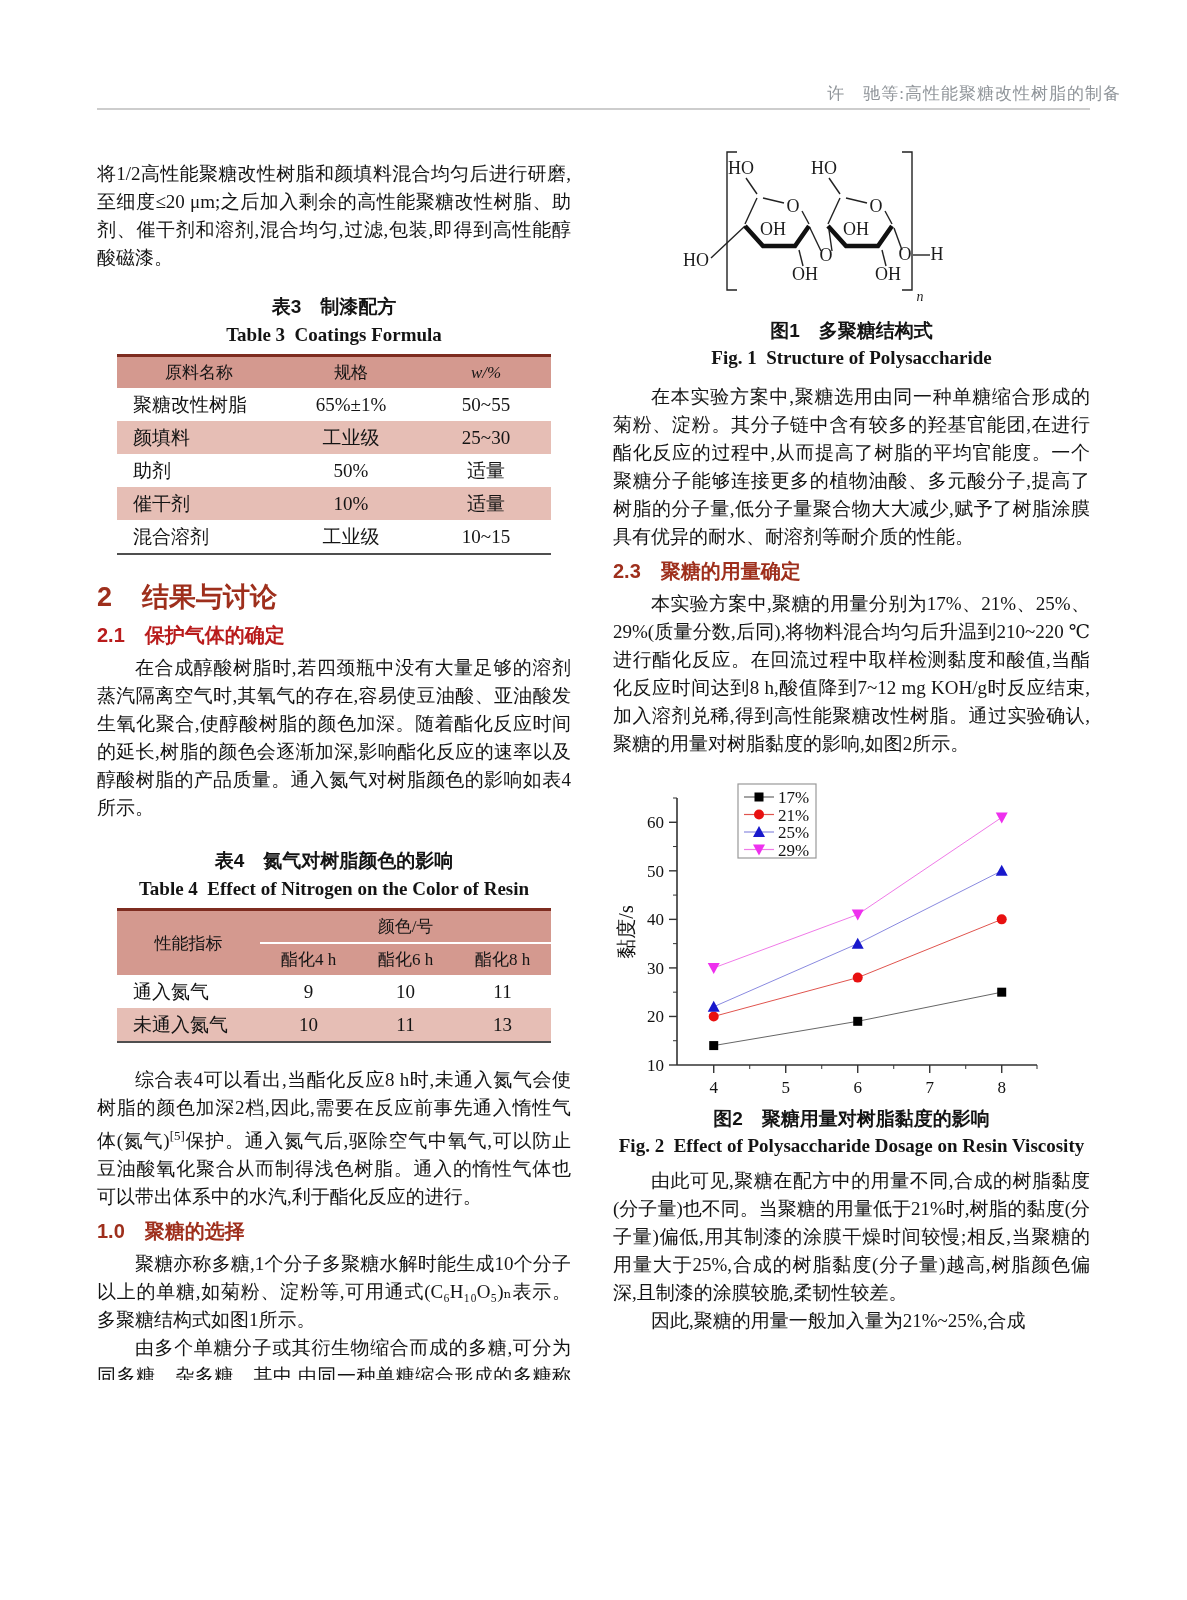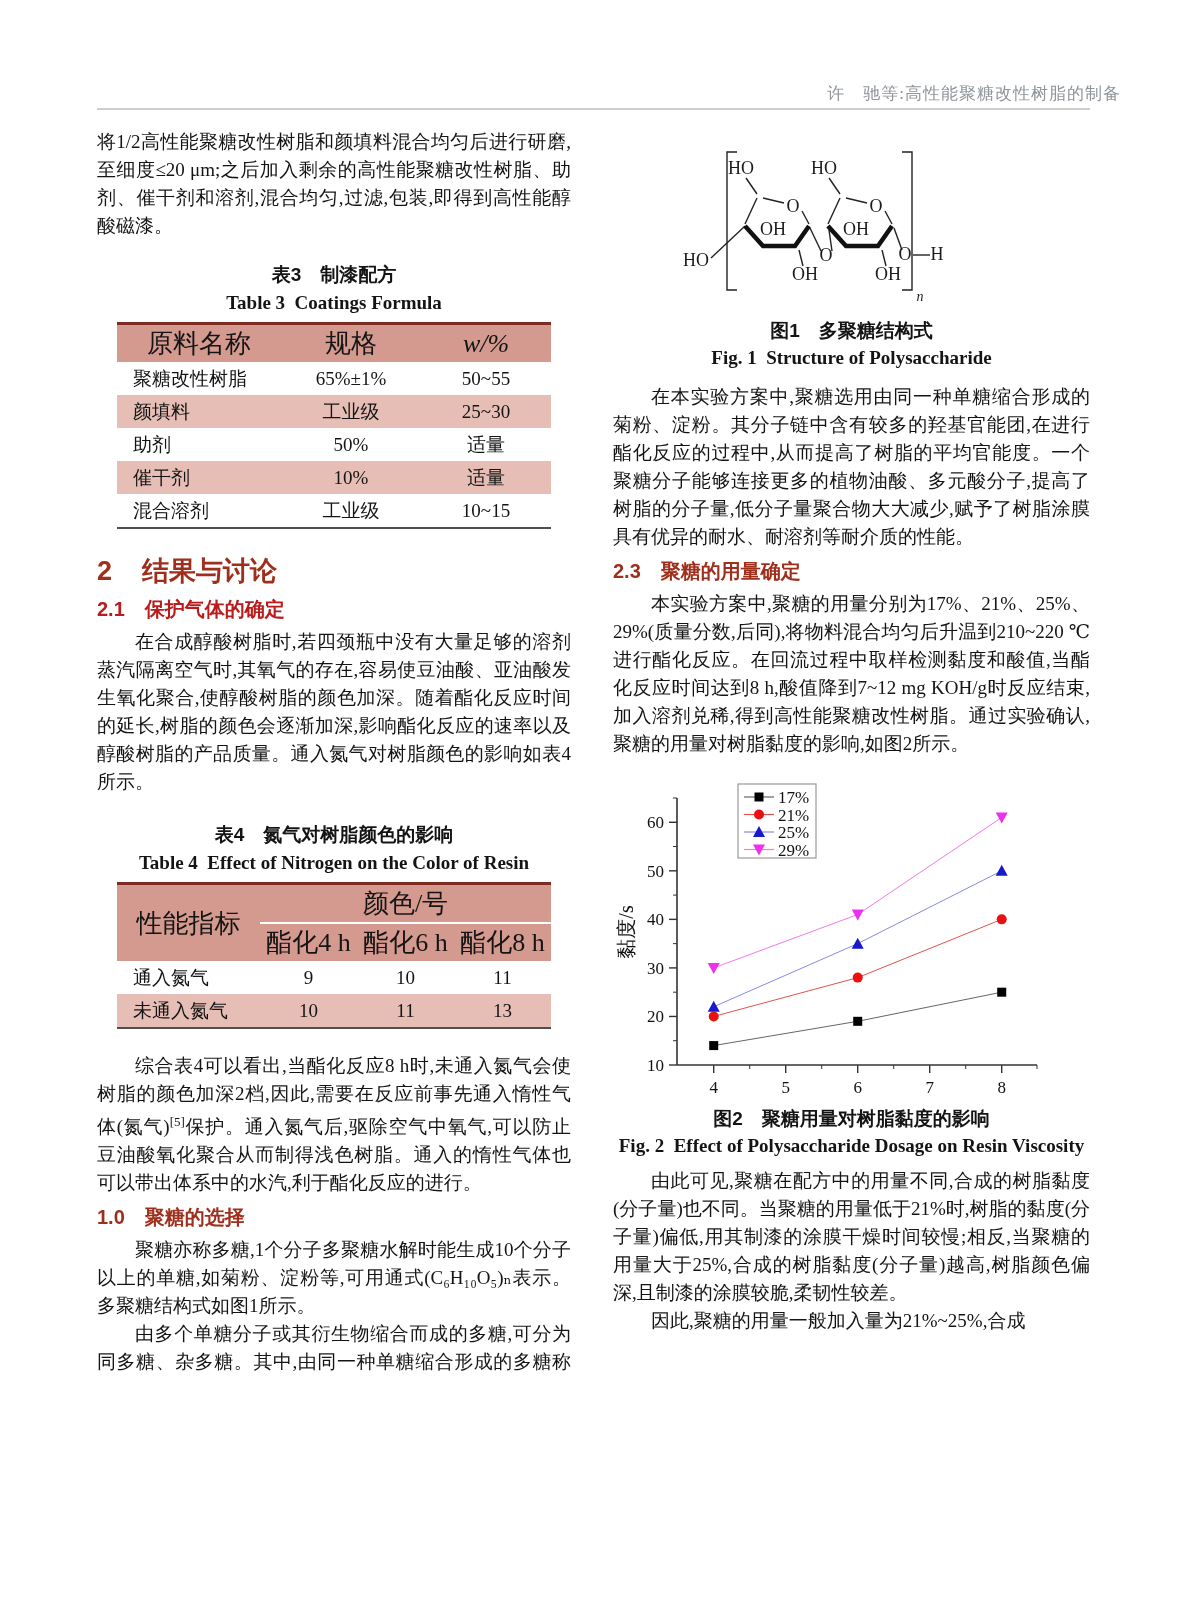--- a/index.html
+++ b/index.html
@@ -4,34 +4,34 @@
 <style>
   html,body{margin:0;padding:0;background:#ffffff;}
   .page{position:relative;width:1187px;height:1380px;background:#fff;overflow:hidden;
         font-family:"Liberation Serif","DejaVu Serif",serif;color:#141414;padding-left:31px;}
   .running-head{position:absolute;top:82px;right:97px;font-size:17px;color:#8f9499;letter-spacing:1px;}
   .head-rule{position:absolute;top:108px;left:97px;width:993px;height:2px;background:#cdcdcd;}
   .col{position:absolute;top:128px;}
   .col-left{left:97px;width:474px;}
   .col-right{left:613px;width:477px;}
   .p{font-size:19px;line-height:28px;text-align:justify;text-indent:38px;margin:0;}
-  .p.noind{text-indent:0;}
+  .p.noind{text-indent:0;margin-top:32px;}
   .h1{display:flex;align-items:baseline;margin:24px 0 0 0;
       font-family:"Liberation Sans","DejaVu Sans",sans-serif;font-weight:bold;font-size:27px;}
   .h1 .num{margin-right:30px;}
   .h3{display:flex;align-items:baseline;margin:7px 0 5px 0;
       font-family:"Liberation Sans","DejaVu Sans",sans-serif;font-weight:bold;font-size:20px;}
   .h3 .num{margin-right:20px;}
   .tt-cn{font-family:"Liberation Sans","DejaVu Sans",sans-serif;font-weight:bold;
          font-size:19px;text-align:center;margin:22px 0 0 0;}
   .tt-en{font-weight:bold;font-size:19px;text-align:center;margin:4px 0 0 0;}
   .tt-cn.t4m{margin-top:26px;}
   table.tbl{border-collapse:collapse;margin:8px auto 0 auto;width:434px;
             border-top:3px solid #7e2c20;border-bottom:2px solid #4f4f4f;}
-  table.tbl th{font-weight:normal;font-size:26px;height:29px;text-align:center;}
+  table.tbl th{font-weight:normal;font-size:17px;height:29px;text-align:center;}
   table.tbl td{font-size:19px;height:31px;text-align:center;}
   table.tbl td.c1{text-align:left;padding-left:16px;}
   table.tbl tr.pink td{background:var(--rowpink);}
   .t3 th:nth-child(3){font-style:italic;}
   .t4 th.grp{border-bottom:2px solid #ffffff;}
   .figcap-cn{font-family:"Liberation Sans","DejaVu Sans",sans-serif;font-weight:bold;
              font-size:19px;text-align:center;margin:2px 0 0 0;}
   .figcap-en{font-weight:bold;font-size:19px;text-align:center;margin:3px 0 0 0;}
   #fig1{display:block;margin:10px auto 0 auto;}
   #fig1 text{font-family:"Liberation Serif","DejaVu Serif",serif;fill:#1c1c1c;}

